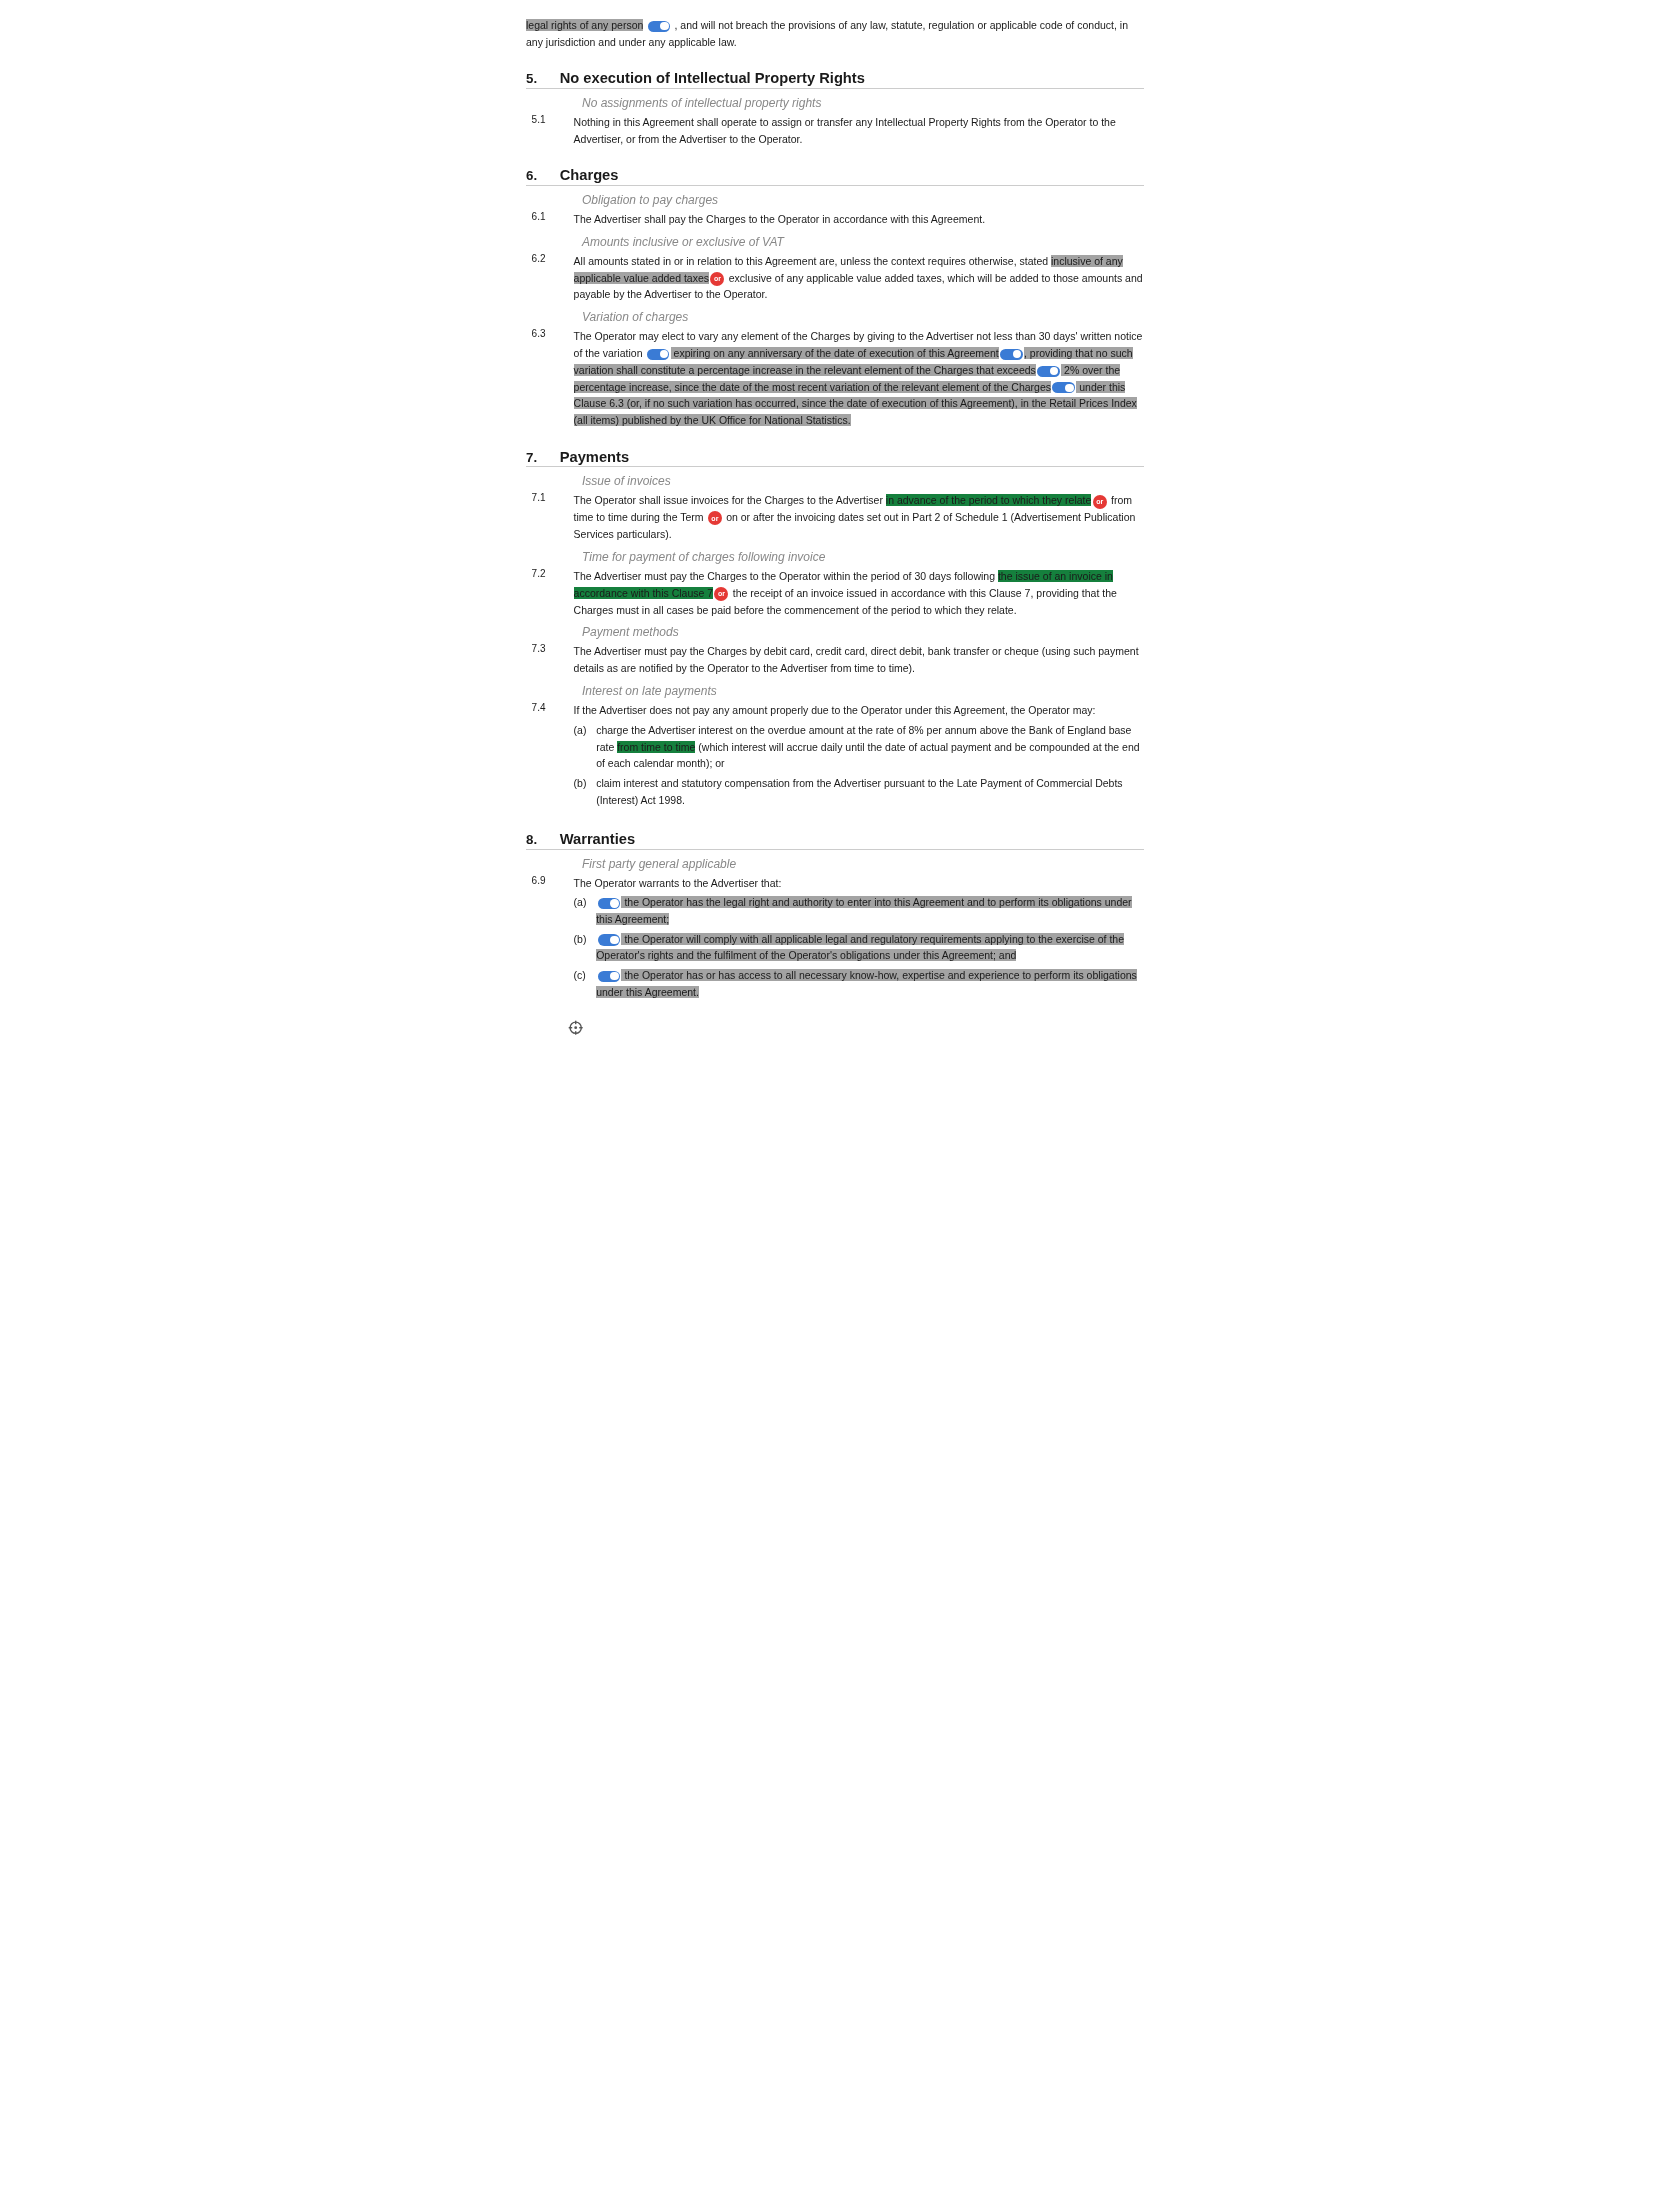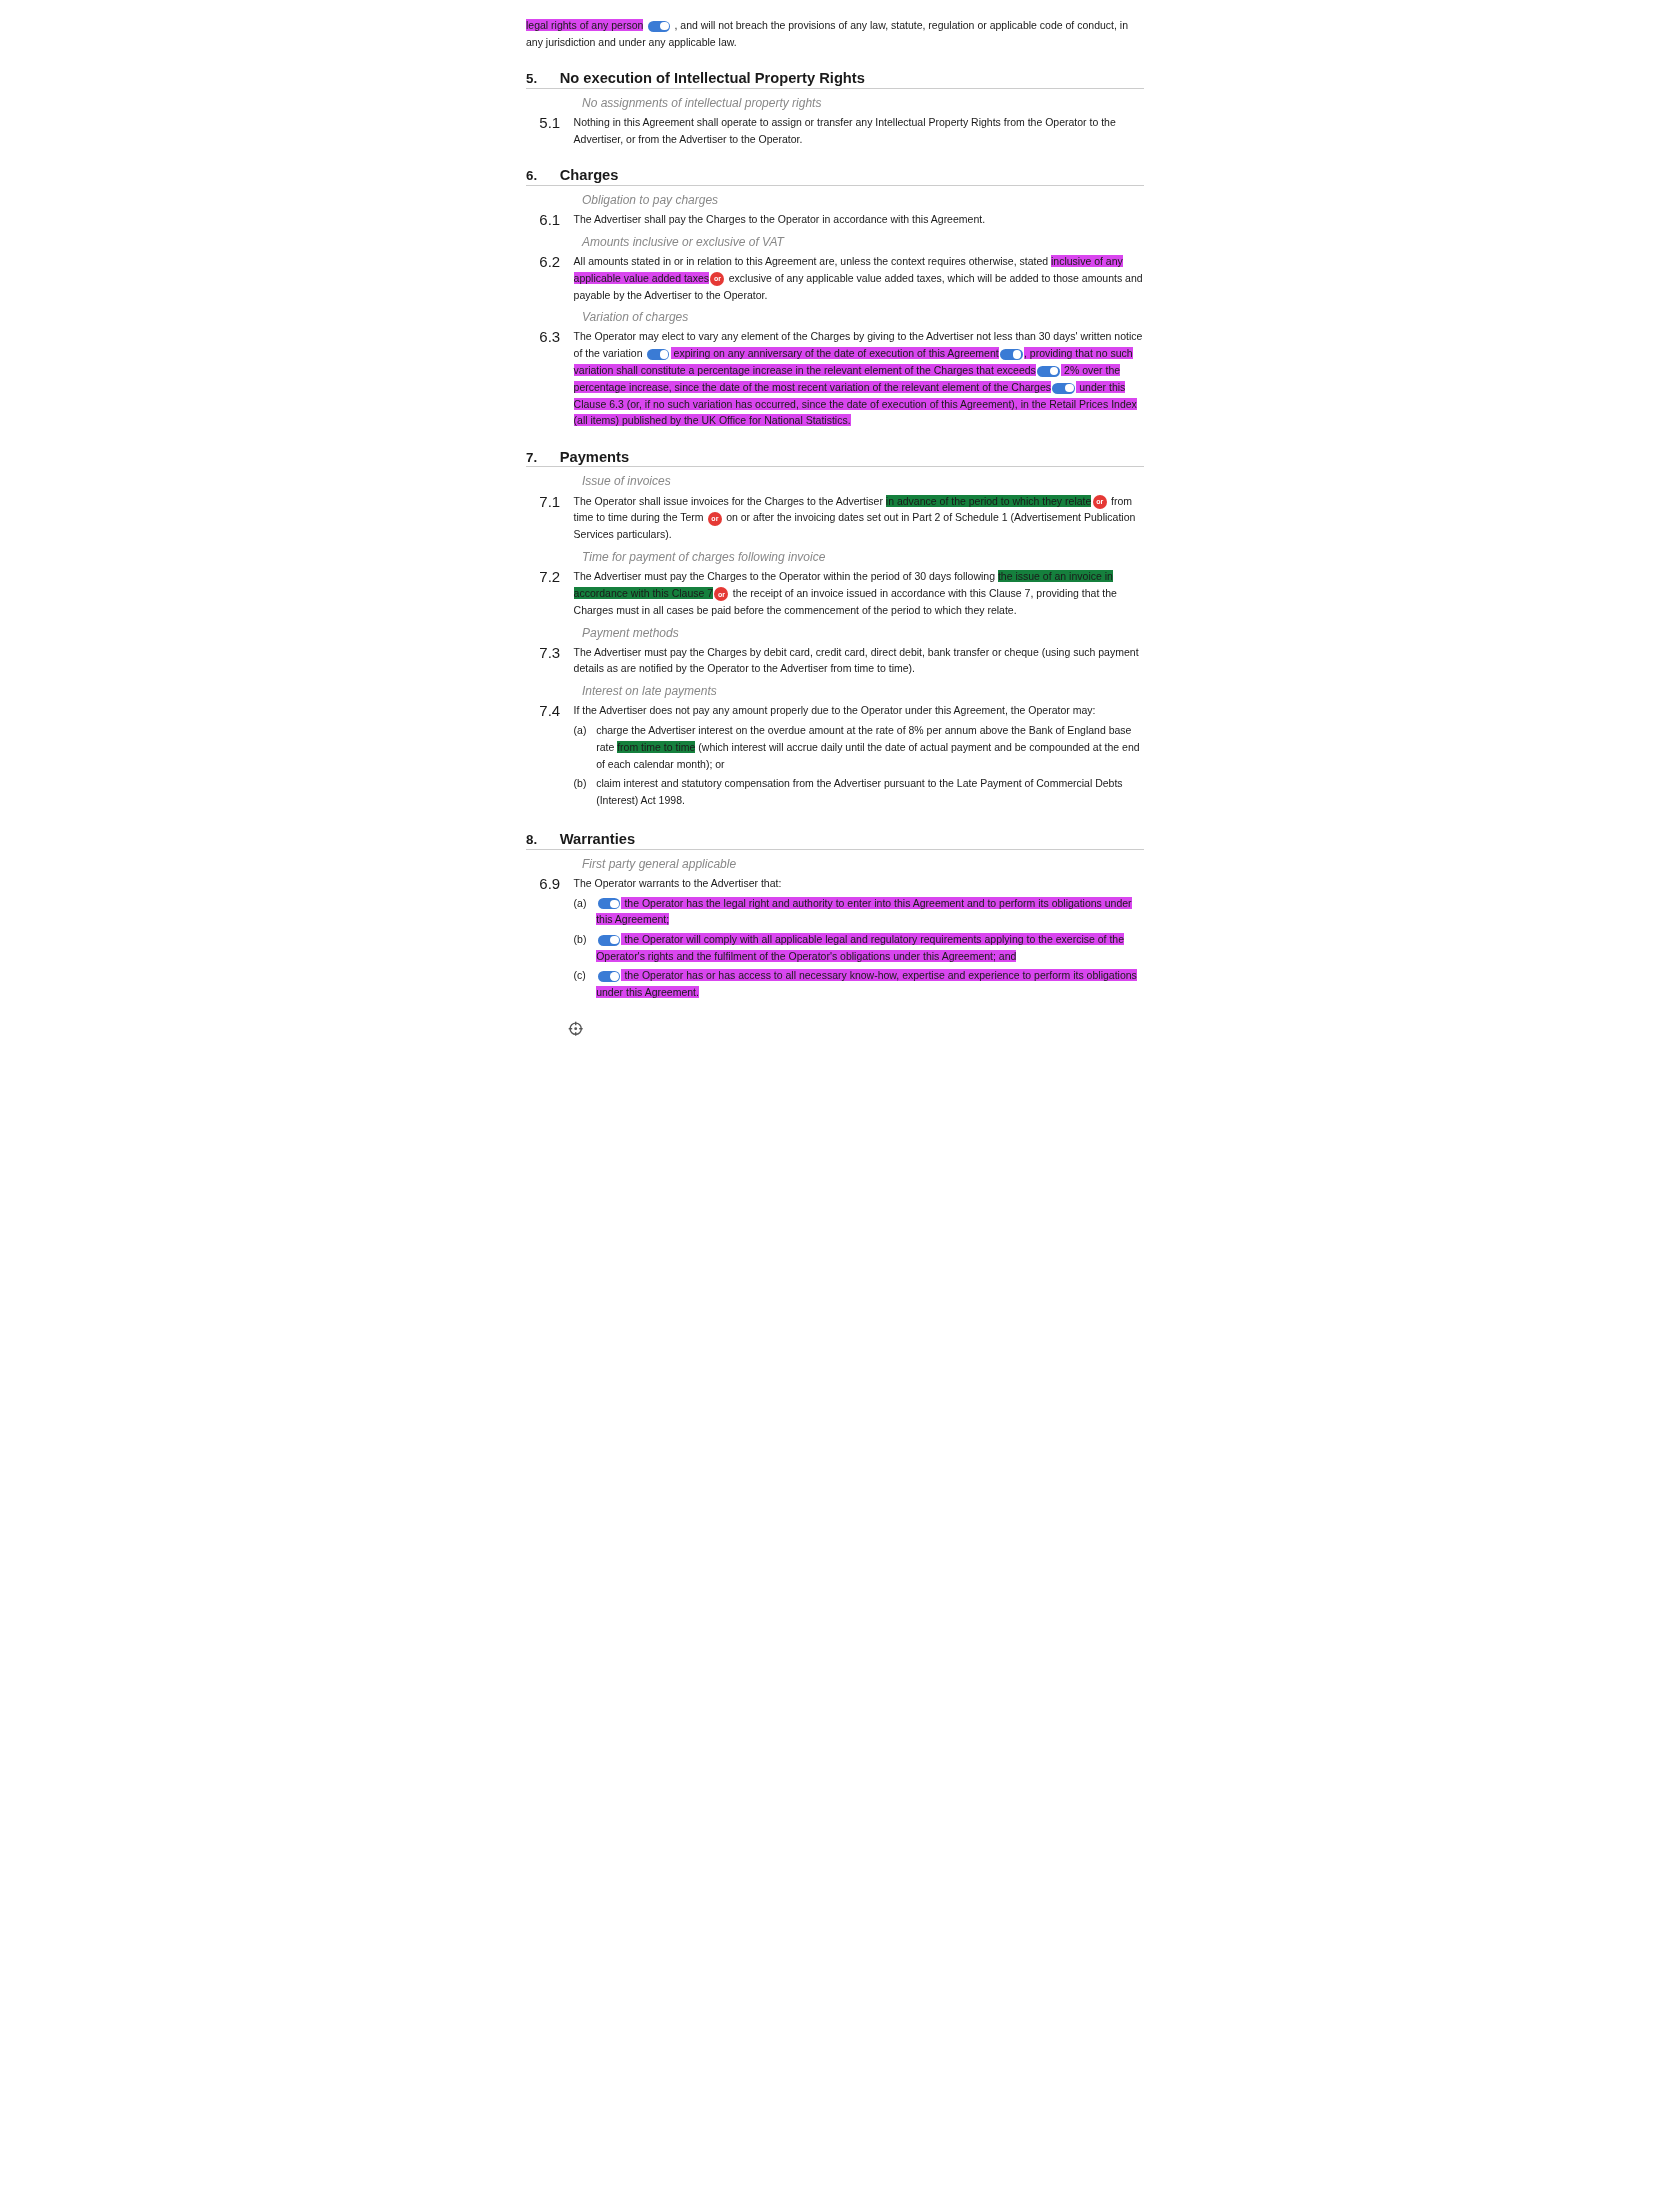--- a/index.html
+++ b/index.html
@@ -38,23 +38,22 @@
       margin: 7px 0 2.8px 56px;
     }
 
     .clause-row {
       display: flex;
       gap: 5.6px;
       margin: 4.2px 0 4.2px 0;
     }
     .clause-num {
       min-width: 42px;
-      font-size: 15px;
+      font-size: 10px;
       padding-left: 5.6px;
-      text-align: center;
     }
     .clause-body {
       flex: 1;
       font-size: 10.5px;
       line-height: 1.6;
     }
 
     .sub-list {
       list-style: none;
       padding: 0;
@@ -66,21 +65,21 @@
       margin: 2.8px 0;
       line-height: 1.6;
     }
     .sub-list li .sub-label {
       min-width: 17px;
       font-size: 10.5px;
     }
 
     
     .hl-blue {
-      background: #d946ef;
+      background: #a3a3a3;
     }
     .hl-red {
       background: #15803d;
     }
 
     
     .toggle {
       display: inline-flex;
       align-items: center;
       vertical-align: middle;

